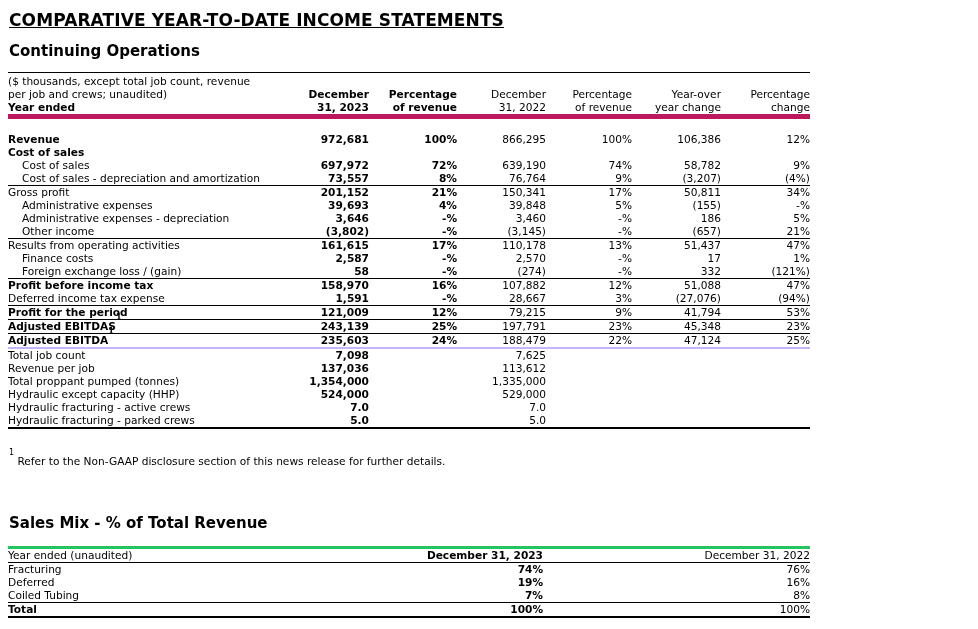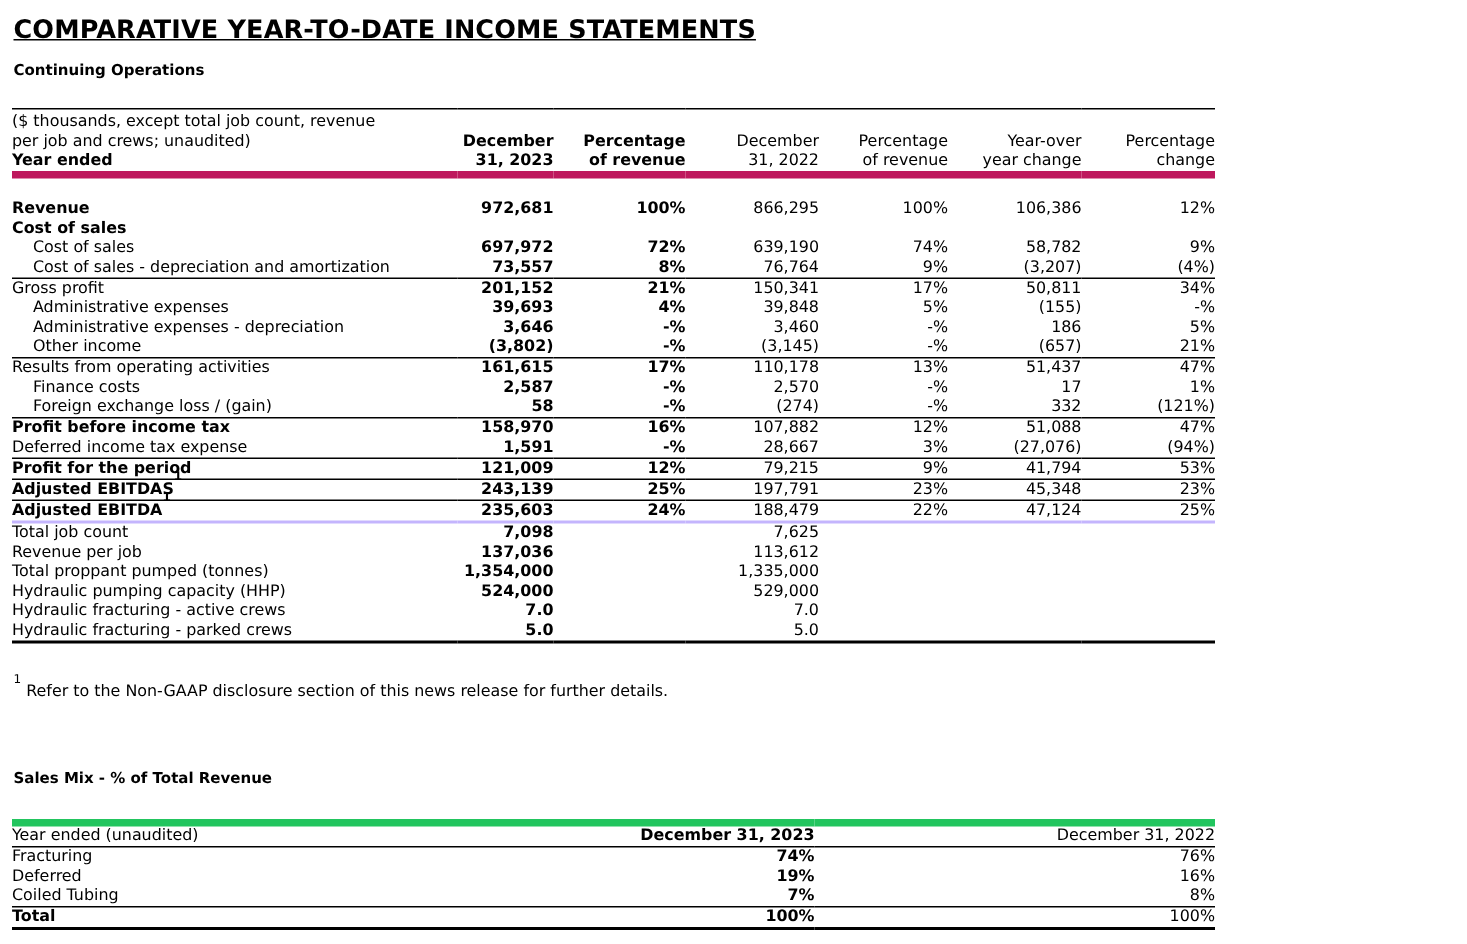--- a/index.html
+++ b/index.html
@@ -7,21 +7,21 @@
     width: 978px; height: 629px; overflow: hidden; position: relative;
     font-family: "DejaVu Sans", sans-serif; color: #000000;
   }
   .main-title {
     position: absolute; left: 9px; top: 10px;
     font-size: 17px; font-weight: bold; text-decoration: underline;
     letter-spacing: 0.1px;
   }
   .section-title {
     position: absolute; left: 9px;
-    font-size: 10px; font-weight: bold;
+    font-size: 15px; font-weight: bold;
   }
   #t1 { top: 42px; }
   #t2 { top: 514px; }
 
   table { border-collapse: collapse; position: absolute; left: 8px; font-size: 10.6px; }
   td { padding: 0; line-height: 13px; white-space: nowrap; vertical-align: bottom; }
   .num { text-align: right; }
   .b { font-weight: bold; }
   .ind { padding-left: 14px; }
 
@@ -37,21 +37,21 @@
   .hdr-note td { padding-top: 2px; }
   .hdr-row td { border-bottom: 5px solid #be185d; margin-top: 16px; }
   .spacer td { height: 14px; }
   .top-line td { border-top: 1px solid #000; }
   .top-line2 td { border-top: 2px solid #c4b5fd; }
   .bot-thick td { border-bottom: 2px solid #000; }
   sup { font-size: 8px; vertical-align: top; position: relative; top: -2px; line-height: 0; }
 
   .footnote { position: absolute; left: 9px; top: 455px; font-size: 10.6px; }
 
-  #mix { top: 546px; width: 802px; border-top: 5px solid #22c55e; }
+  #mix { top: 546px; width: 802px; border-top: 3px solid #22c55e; }
   #mix col.m0 { width: 300px; }
   #mix col.m1 { width: 235px; }
   #mix col.m2 { width: 267px; }
   #mix .mhdr td { border-bottom: 1px solid #000; }
 </style>
 </head>
 <body>
 
 <div class="main-title">COMPARATIVE YEAR-TO-DATE INCOME STATEMENTS</div>
 <div class="section-title" id="t1">Continuing Operations</div>
@@ -270,21 +270,21 @@
       <tr>
         <td><span>Total proppant pumped (tonnes)</span></td>
         <td class="num b">1,354,000</td>
         <td class="num b"></td>
         <td class="num">1,335,000</td>
         <td class="num"></td>
         <td class="num"></td>
         <td class="num"></td>
       </tr>
       <tr>
-        <td><span>Hydraulic pumping capacity (HHP)</span></td>
+        <td><span>Hydraulic except capacity (HHP)</span></td>
         <td class="num b">524,000</td>
         <td class="num b"></td>
         <td class="num">529,000</td>
         <td class="num"></td>
         <td class="num"></td>
         <td class="num"></td>
       </tr>
       <tr>
         <td><span>Hydraulic fracturing - active crews</span></td>
         <td class="num b">7.0</td>

